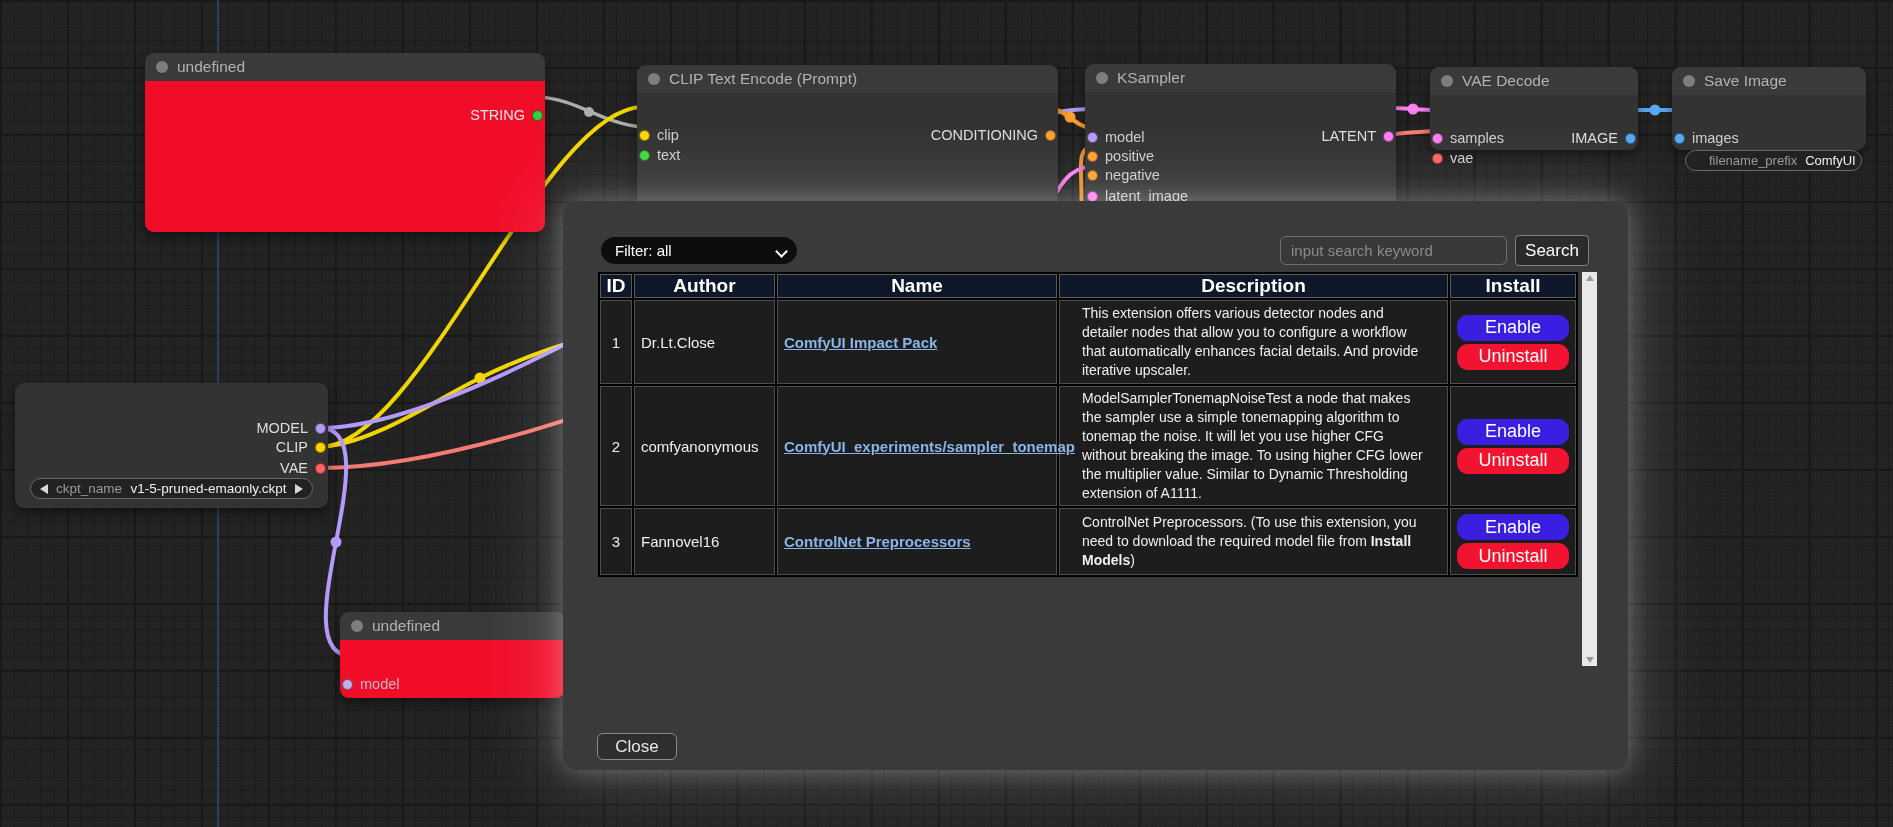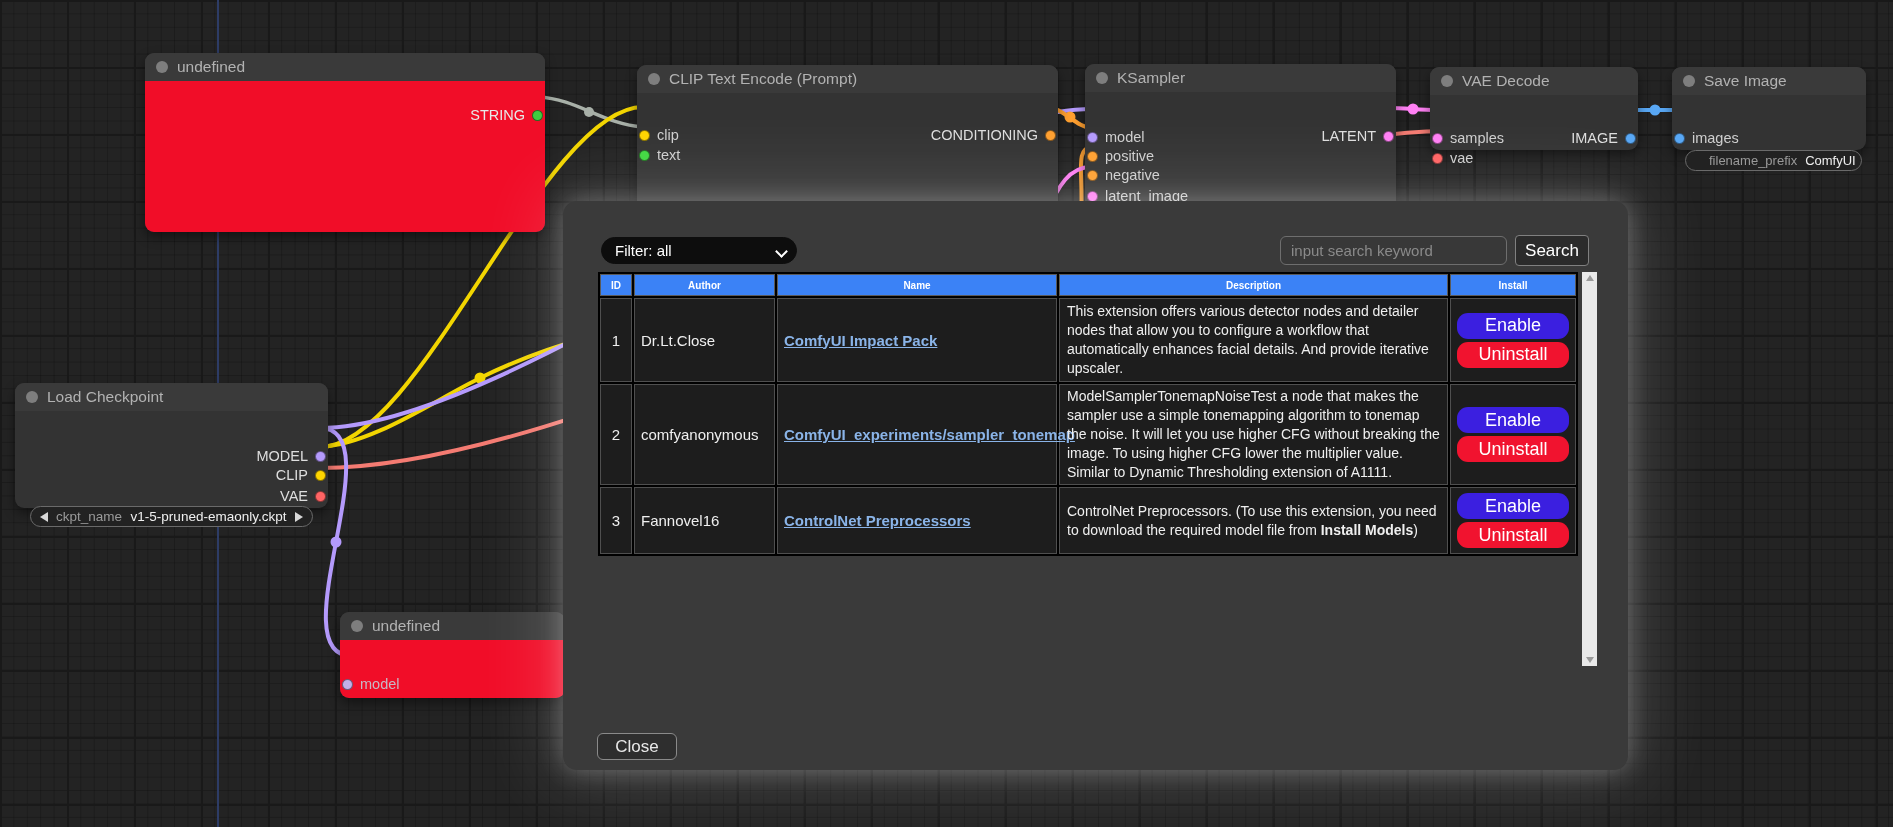--- a/index.html
+++ b/index.html
@@ -49,28 +49,28 @@
     border-left:2px solid #fff; border-bottom:2px solid #fff; transform:rotate(-45deg); pointer-events:none; }
   #search-input { position:absolute; left:717px; top:35px; width:227px; height:29px;
     background:#383838; border:1px solid #6e6e6e; border-radius:6px; color:#ddd;
     font-size:15px; padding:0 10px; font-family:"Liberation Sans", sans-serif; }
   #search-input::placeholder { color:#8a8a8a; }
   #search-btn { position:absolute; left:952px; top:34px; width:74px; height:31px;
     background:#2b2b2b; border:1px solid #808080; border-radius:4px; color:#fff;
     font-size:17px; font-family:"Liberation Sans", sans-serif; cursor:pointer; }
   #table-wrap { position:absolute; left:35px; top:71px; width:981px; height:394px; overflow:hidden; }
   table { border-collapse:separate; border-spacing:2px; background:#000; width:980px; table-layout:fixed; }
-  th { background:#3b82f6; color:#fff; font-size:10px; font-weight:bold; height:22px;
+  th { background:#0f172a; color:#fff; font-size:19px; font-weight:bold; height:22px;
     border:1px solid #5a5a5a; padding:0 2px; }
   td { background:#1d1d1d; border:1px solid #4f4f4f; color:#efefef; font-size:14px;
     vertical-align:middle; padding:2px 6px; }
   td.c-id { text-align:center; font-size:15px; }
   td.c-author { font-size:15px; }
   td.c-name a { color:#8ab4e8; font-weight:bold; text-decoration:underline; font-size:15px; cursor:pointer; }
-  td.c-desc { line-height:19px; padding:2px 7px; }
+  td.c-desc { line-height:19px; padding:2px 22px; }
   td.c-install { text-align:center; }
   .btn-enable, .btn-uninstall { display:block; margin:3px auto; width:112px; height:26px;
     border:none; border-radius:11px; color:#fff; font-size:18px; cursor:pointer;
     font-family:"Liberation Sans", sans-serif; }
   .btn-enable { background:#3b1fe0; }
   .btn-uninstall { background:#f1132f; }
   #fake-scrollbar { position:absolute; left:1019px; top:71px; width:15px; height:394px;
     background:#e9e9e9; display:flex; flex-direction:column; justify-content:space-between;
     align-items:center; padding:3px 0; }
   .sb-arrow-up { width:0; height:0; border-left:4px solid transparent; border-right:4px solid transparent; border-bottom:6px solid #9a9a9a; }
@@ -207,24 +207,20 @@
         <span>vae</span>
       </div>
       <div class="slot out" style="top:33px;">
         <span>IMAGE</span>
         <span class="sdot" style="background:#59a8f5;"></span>
       </div>
     </div>
   </div>
 
   <div class="node" style="left:15px;top:383px;width:313px;height:125px;">
-    <div class="node-header">
-      <span class="title-dot"></span>
-      <span>Load Checkpoint</span>
-    </div>
     <div class="node-body">
       <div class="slot out" style="top:35px;">
         <span>MODEL</span>
         <span class="sdot" style="background:#b49afc;"></span>
       </div>
       <div class="slot out" style="top:54px;">
         <span>CLIP</span>
         <span class="sdot" style="background:#ffd500;"></span>
       </div>
       <div class="slot out" style="top:75px;">

